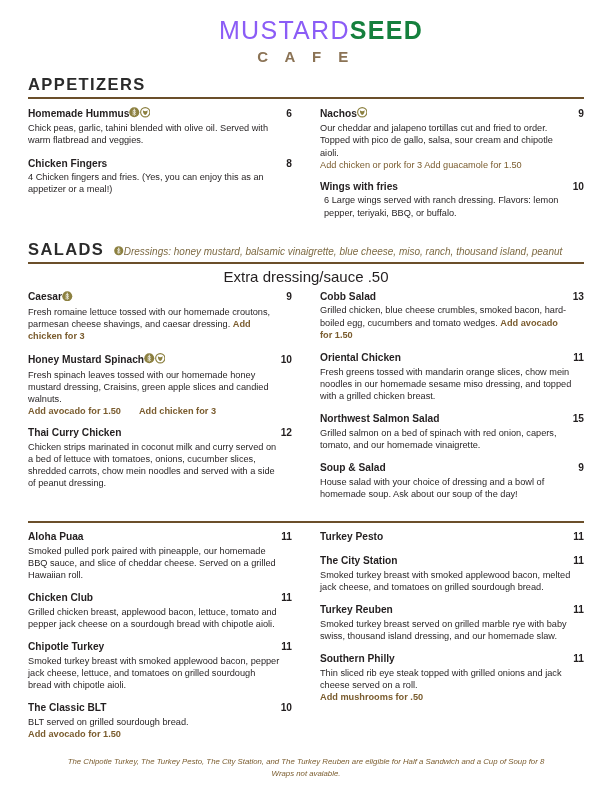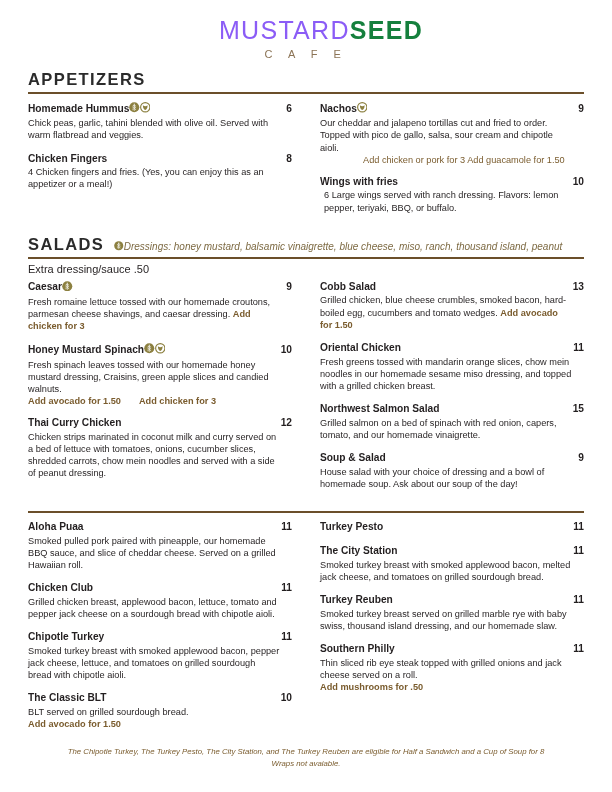--- a/index.html
+++ b/index.html
@@ -25,24 +25,24 @@
     font-size: 25px;
     letter-spacing: 1.3px;
     color: #8b7355;
     line-height: 1;
     white-space: nowrap;
   }
   .logo-light { font-weight: 400; color: #8b5cf6; margin-left: 30px; }
   .logo-bold  { font-weight: 700; color: #15803d; }
   .logo-sub {
     margin-top: 5px;
-    font-size: 11px;
+    font-size: 15px;
     letter-spacing: 6.5px;
     color: #8b7355;
-    font-weight: 400;
+    font-weight: 700;
   }
 
   
   .page {
     padding: 0 28px;
     box-sizing: border-box;
   }
 
   
   .section {
@@ -117,31 +117,30 @@
   .addon {
     font-size: 9.2px;
     font-weight: 700;
     color: #7a5c2e;
     margin-top: 1px;
   }
   .addon-light {
     font-size: 9.2px;
     color: #7a5c2e;
     margin-top: 1px;
-    margin-left: 43px;
   }
   .addon-inline {
     font-weight: 700;
     color: #7a5c2e;
   }
   .addon-row { display: flex; gap: 18px; }
 
   .extra-note {
-    text-align: left;
-    font-size: 11px;
+    text-align: center;
+    font-size: 15px;
     color: #231f20;
     margin-top: 4px;
     margin-bottom: -2px;
   }
 
   
   .badge {
     display: inline-block;
     vertical-align: middle;
     flex: 0 0 auto;

